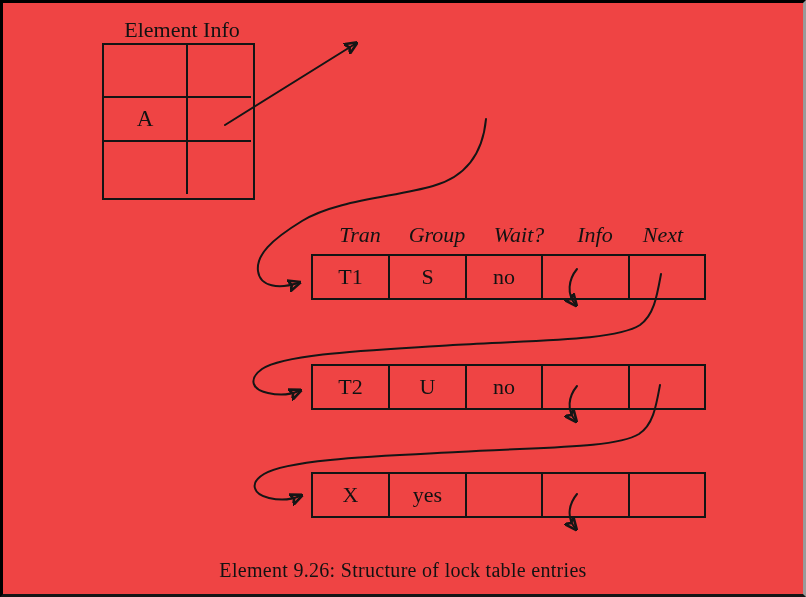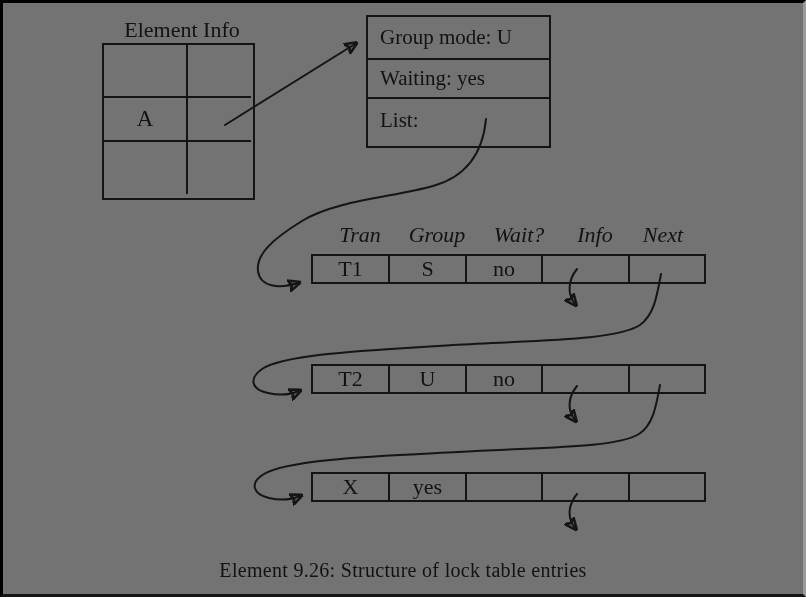--- a/index.html
+++ b/index.html
@@ -1,20 +1,20 @@
 <!DOCTYPE html>
 <html><head>
 <meta charset="utf-8">
 <style>
   html,body{margin:0;padding:0;background:#ffffff;}
   *{box-sizing:border-box;}
   .stage{
     position:relative;
     width:806px;height:597px;
-    background:#737373;
+    background:#ef4444;
     border-top:3px solid #000;
     border-left:3px solid #000;
     border-bottom:3px solid #151515;
     border-right:3px solid #9a9a9a;
     box-shadow:2px 2px 3px rgba(0,0,0,.35);
     overflow:hidden;
     font-family:"Liberation Serif","DejaVu Serif",serif;
     color:#121212;
   }
   .abs{position:absolute;}
@@ -47,21 +47,21 @@
   }
   .group-row.mid{height:39px;}
   .group-row.last{height:43px;border-bottom:none;}
   
   .col-label{
     top:219px;transform:translateX(-50%);
     font-size:22px;white-space:nowrap;font-style:italic;
   }
   
   .record-row{
-    left:308px;width:395px;height:30px;
+    left:308px;width:395px;height:46px;
     border:2px solid #141414;
     display:flex;
   }
   .rcell{
     border-right:2px solid #141414;
     display:flex;align-items:center;justify-content:center;
     font-size:22px;
   }
   .rcell:nth-child(1){width:77px;}
   .rcell:nth-child(2){width:77px;}
@@ -86,25 +86,20 @@
 
   <div class="abs element-table">
     <div class="etc"></div>
     <div class="etc last-col"></div>
     <div class="etc">A</div>
     <div class="etc last-col"></div>
     <div class="etc last-row"></div>
     <div class="etc last-col last-row"></div>
   </div>
 
-  <div class="abs group-box">
-    <div class="group-row">Group mode: U</div>
-    <div class="group-row mid">Waiting: yes</div>
-    <div class="group-row last">List:</div>
-  </div>
 
   <div class="abs col-label" style="left:357px">Tran</div>
   <div class="abs col-label" style="left:434px">Group</div>
   <div class="abs col-label" style="left:516px">Wait?</div>
   <div class="abs col-label" style="left:592px">Info</div>
   <div class="abs col-label" style="left:660px">Next</div>
 
   <div class="abs record-row" style="top:251px">
     <div class="rcell">T1</div>
     <div class="rcell">S</div>

